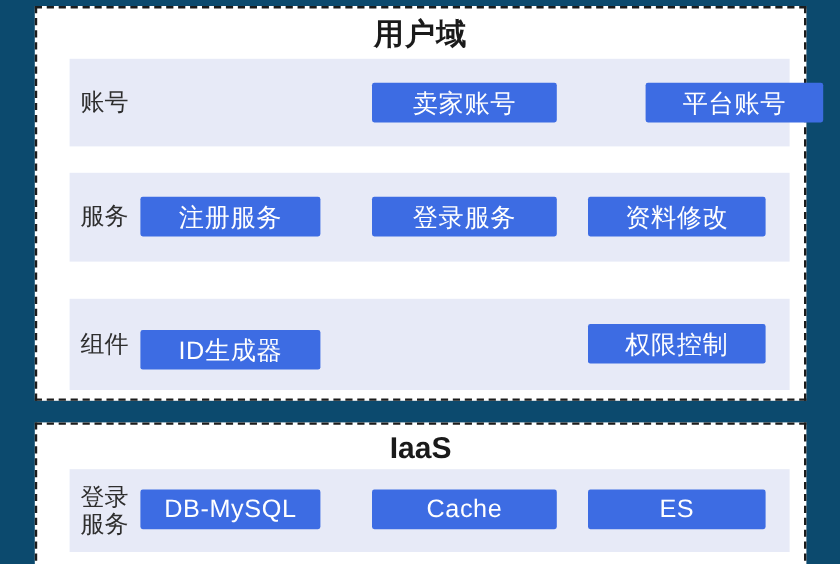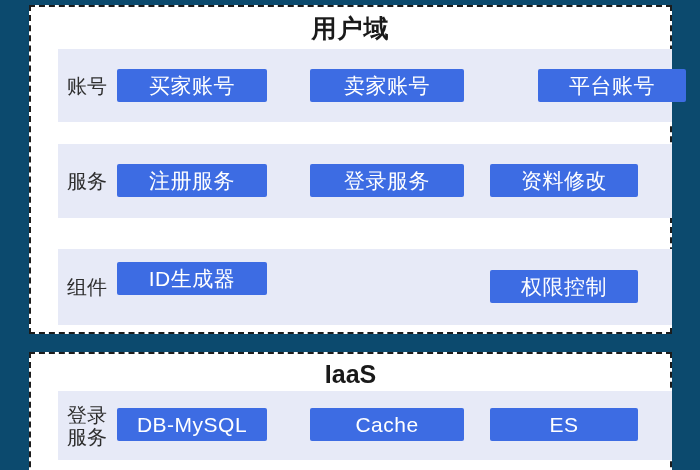--- a/index.html
+++ b/index.html
@@ -29,21 +29,20 @@
     width: 100%;
     text-align: center;
     font-size: 25px;
     font-weight: 600;
     color: #1a1a1a;
     letter-spacing: 1px;
   }
   .band {
     position: absolute;
     background: #e7eaf7;
-    padding-left: 14px;
   }
   .row-label {
     position: absolute;
     left: 2px;
     top: 0;
     bottom: 0;
     width: 54px;
     display: flex;
     align-items: center;
     justify-content: center;
@@ -75,35 +74,34 @@
 <body>
 
 <div class="stage">
 
   <div class="domain-box" style="left:29px; top:5px; width:643px; height:329px;">
 
     <div class="domain-title" style="top:5px;">用户域</div>
 
     <div class="band" style="left:27px; top:42px; width:600px; height:73px;">
       <div class="row-label">账号</div>
-      <div class="node col-0" style="top:20px;">买家账号</div>
       <div class="node col-1" style="top:20px;">卖家账号</div>
       <div class="node col-2" style="top:20px;margin-left:48px;">平台账号</div>
     </div>
 
     <div class="band" style="left:27px; top:137px; width:600px; height:74px;">
       <div class="row-label">服务</div>
       <div class="node col-0" style="top:20px;">注册服务</div>
       <div class="node col-1" style="top:20px;">登录服务</div>
       <div class="node col-2" style="top:20px;">资料修改</div>
     </div>
 
     <div class="band" style="left:27px; top:230px; width:600px; height:76px;margin-top:12px;">
       <div class="row-label">组件</div>
-      <div class="node col-0" style="top:13px;">ID生成器</div>
+      <div class="node col-0" style="top:26px;">ID生成器</div>
       <div class="node col-2" style="top:21px;">权限控制</div>
     </div>
   </div>
 
   <div class="domain-box" style="left:29px; top:352px; width:643px; height:145px;">
 
     <div class="domain-title" style="top:6px; letter-spacing:0;">IaaS</div>
 
     <div class="band" style="left:27px; top:37px; width:600px; height:69px;">
       <div class="row-label">登录服务</div>

